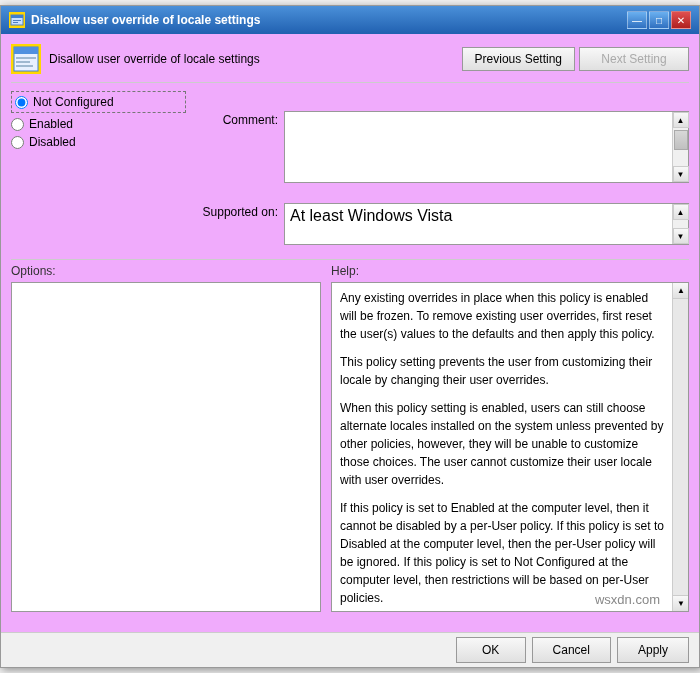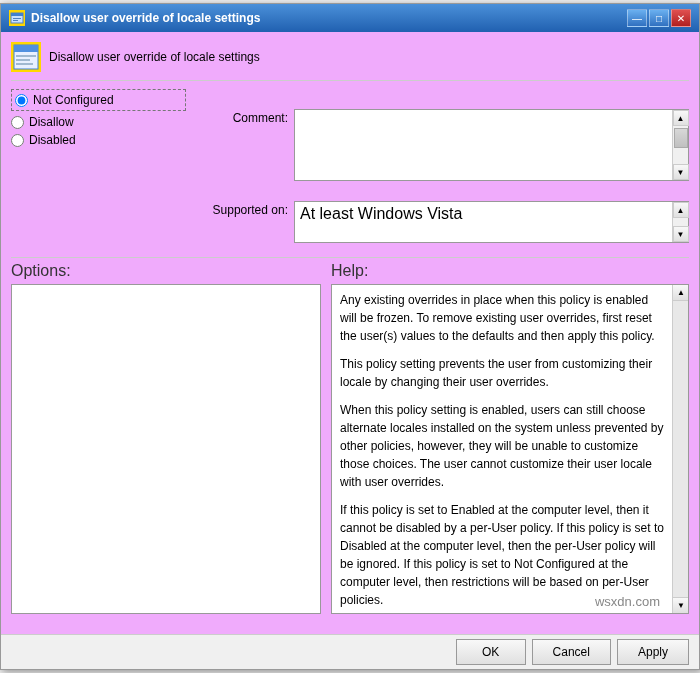--- a/index.html
+++ b/index.html
@@ -106,21 +106,21 @@
       font-size: 12px;
       min-width: 110px;
       text-align: center;
     }
     .nav-btn:disabled, .nav-btn.disabled {
       color: #aaa;
       cursor: default;
     }
     .main-area {
       display: flex;
-      gap: 22px;
+      gap: 12px;
       margin-bottom: 8px;
     }
     .left-panel {
       width: 175px;
       flex-shrink: 0;
     }
     .radio-group {
       display: flex;
       flex-direction: column;
       gap: 4px;
@@ -211,21 +211,21 @@
       background: linear-gradient(to bottom, #d8d8d8, #c0c0c0);
       border: 1px solid #aaa;
       margin-top: 2px;
     }
     .bottom-section {
       display: flex;
       gap: 10px;
       margin-bottom: 10px;
     }
     .section-label {
-      font-size: 16px;
+      font-size: 12px;
       margin-bottom: 4px;
       color: #333;
     }
     .options-panel {
       width: 310px;
       flex-shrink: 0;
     }
     .options-box {
       height: 330px;
       border: 1px solid #999;
@@ -349,35 +349,39 @@
           <svg width="26" height="26" viewBox="0 0 26 26">
             <rect x="1" y="1" width="24" height="24" fill="#e8f0ff" stroke="#4080d0" stroke-width="1"></rect>
             <rect x="1" y="1" width="24" height="7" fill="#5090e0"></rect>
             <rect x="3" y="11" width="20" height="2" fill="#a0b8d0"></rect>
             <rect x="3" y="15" width="14" height="2" fill="#a0b8d0"></rect>
             <rect x="3" y="19" width="17" height="2" fill="#a0b8d0"></rect>
           </svg>
         </div>
         <span class="header-title-text">Disallow user override of locale settings</span>
       </div>
+      <div class="header-buttons">
+        <button class="nav-btn">Previous Setting</button>
+        <button class="nav-btn disabled" disabled="">Next Setting</button>
+      </div>
     </div>
 
     <div class="main-area">
 
       <div class="left-panel">
         <div class="radio-group">
 
           <div class="not-configured-border">
             <input type="radio" name="config" id="r-not-configured" checked="" style="">
             <label for="r-not-configured" class="radio-label">Not Configured</label>
           </div>
 
           <div class="radio-item">
             <input type="radio" name="config" id="r-enabled" style="">
-            <label for="r-enabled" class="radio-label">Disallow</label>
+            <label for="r-enabled" class="radio-label">Enabled</label>
           </div>
 
           <div class="radio-item">
             <input type="radio" name="config" id="r-disabled" style="">
             <label for="r-disabled" class="radio-label">Disabled</label>
           </div>
         </div>
       </div>
 
       <div class="right-panel">

